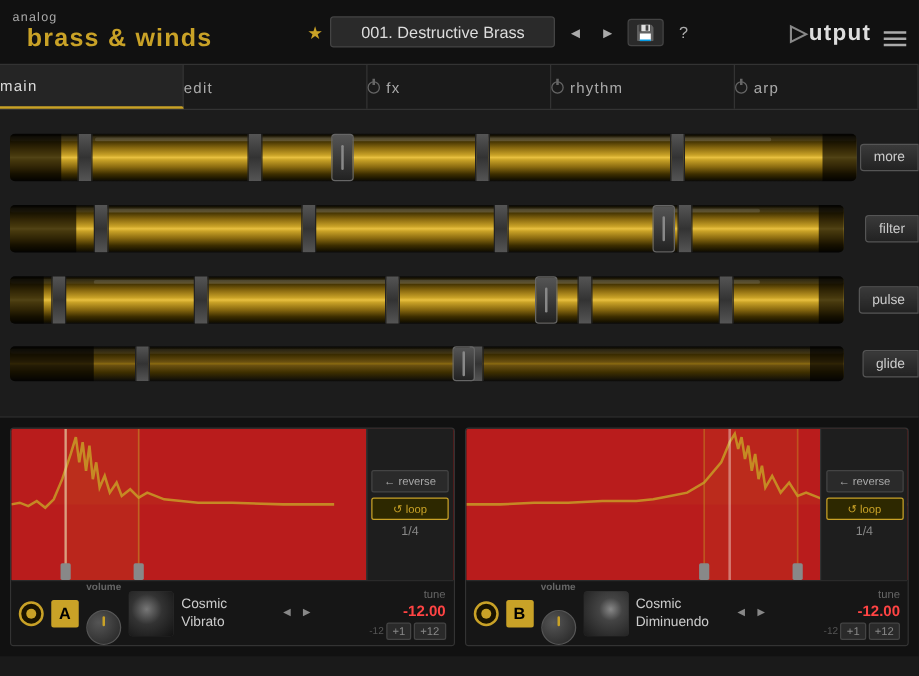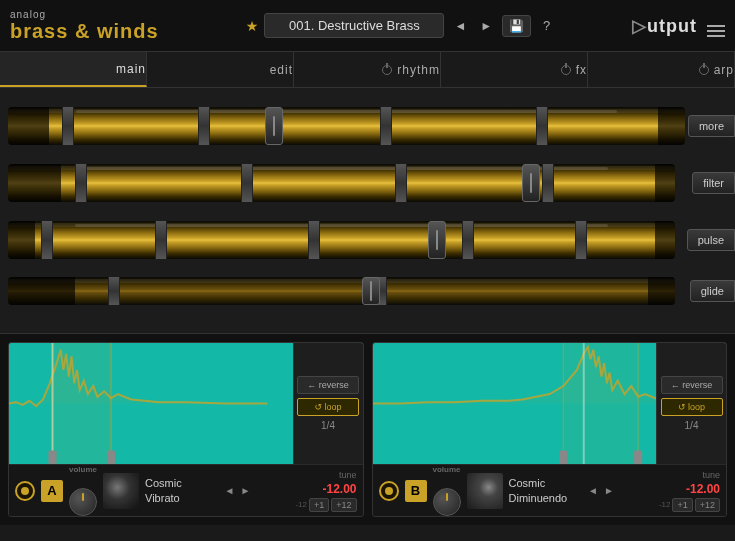--- a/index.html
+++ b/index.html
@@ -31,20 +31,21 @@
       font-size: 10px;
       color: #aaa;
       text-transform: lowercase;
       letter-spacing: 1px;
     }
     .logo-main {
       font-size: 20px;
       color: #c9a227;
       font-weight: bold;
       letter-spacing: 1px;
+      text-align: right;
     }
     .header-center {
       display: flex;
       align-items: center;
       gap: 6px;
     }
     .preset-star {
       color: #c9a227;
       font-size: 14px;
       cursor: pointer;
@@ -111,21 +112,21 @@
     .tabs {
       display: flex;
       background: #1a1a1a;
       border-bottom: 1px solid #333;
       height: 36px;
     }
     .tab {
       flex: 1;
       display: flex;
       align-items: center;
-      justify-content: flex-end;
+      justify-content: flex-start;
       font-size: 12px;
       color: #aaa;
       cursor: pointer;
       border-right: 1px solid #333;
       text-transform: lowercase;
       letter-spacing: 1px;
       gap: 5px;
     }
     .tab.active {
       background: #252525;
@@ -281,21 +282,21 @@
       border-radius: 3px;
       display: flex;
       flex-direction: column;
       overflow: hidden;
       position: relative;
     }
 
     
     .waveform-area {
       flex: 1;
-      background: #14b8a6;
+      background: #b91c1c;
       position: relative;
       overflow: hidden;
       min-height: 80px;
     }
 
     .waveform-svg {
       position: absolute;
       top: 0; left: 0; right: 0; bottom: 0;
       width: 100%; height: 100%;
     }
@@ -565,25 +566,25 @@
 
 <div class="tabs">
   <div class="tab active">
     <span>main</span>
   </div>
   <div class="tab">
     <span>edit</span>
   </div>
   <div class="tab">
     <span class="tab-power"></span>
-    <span>rhythm</span>
+    <span>fx</span>
   </div>
   <div class="tab">
     <span class="tab-power"></span>
-    <span>fx</span>
+    <span>rhythm</span>
   </div>
   <div class="tab">
     <span class="tab-power"></span>
     <span>arp</span>
   </div>
 </div>
 
 <div class="sliders-area">
 
   <div class="slider-row row-more">

